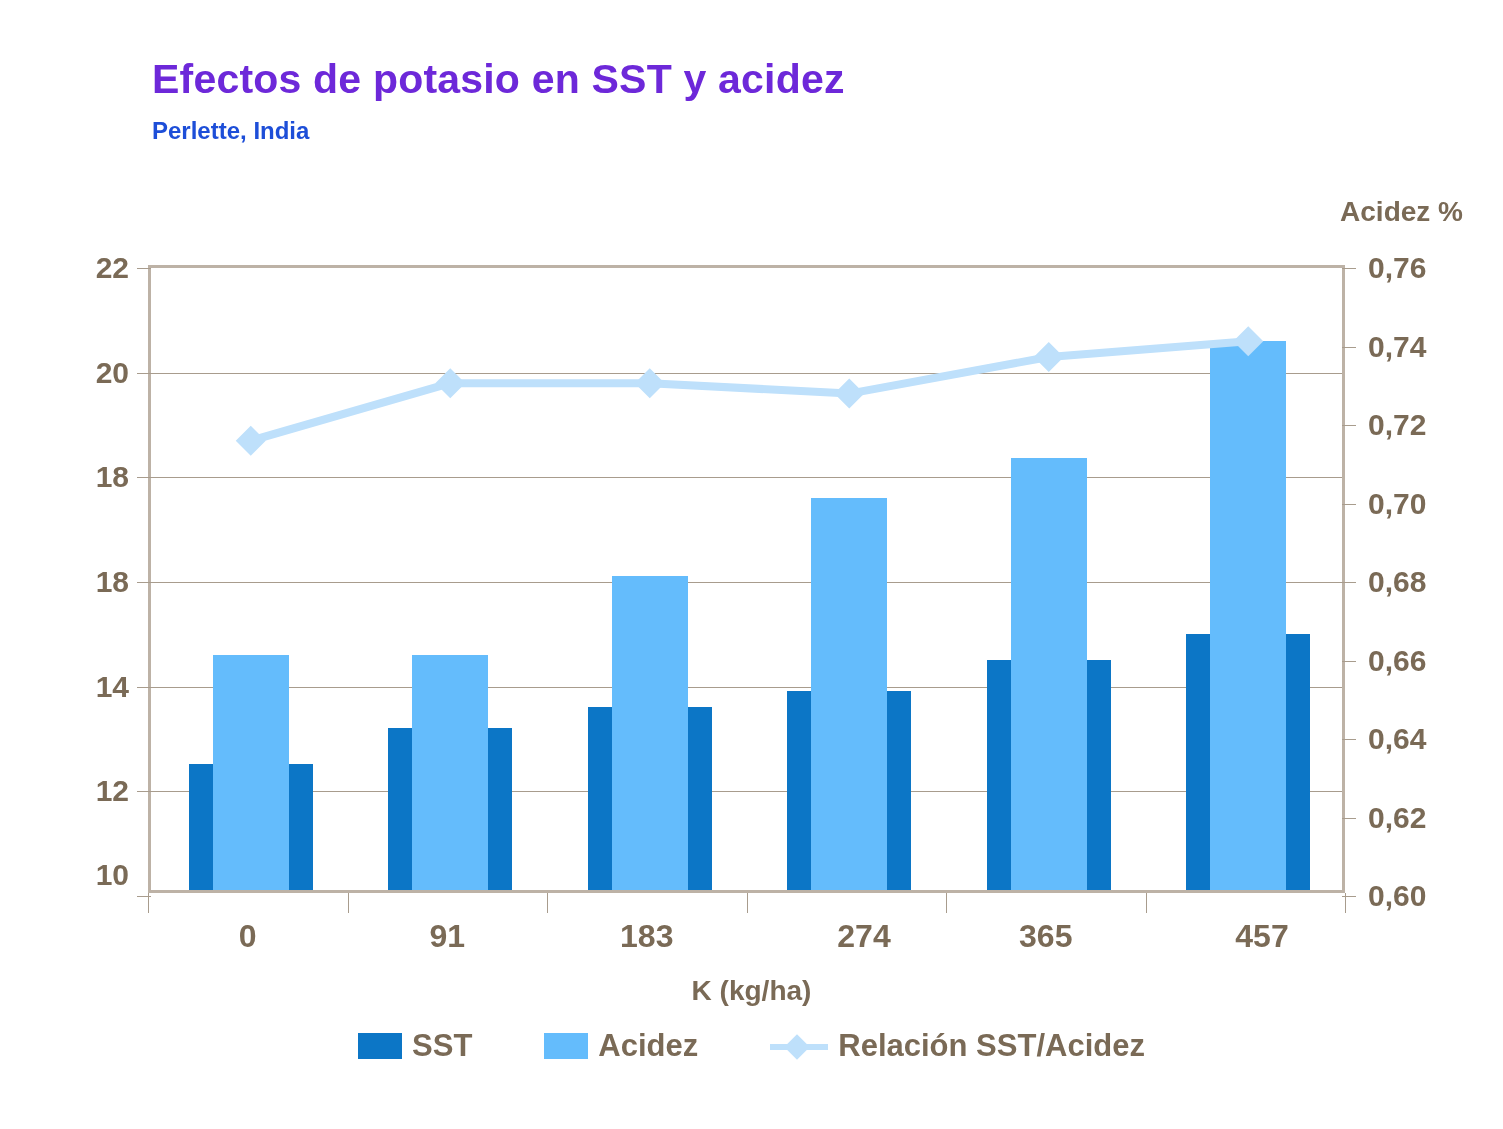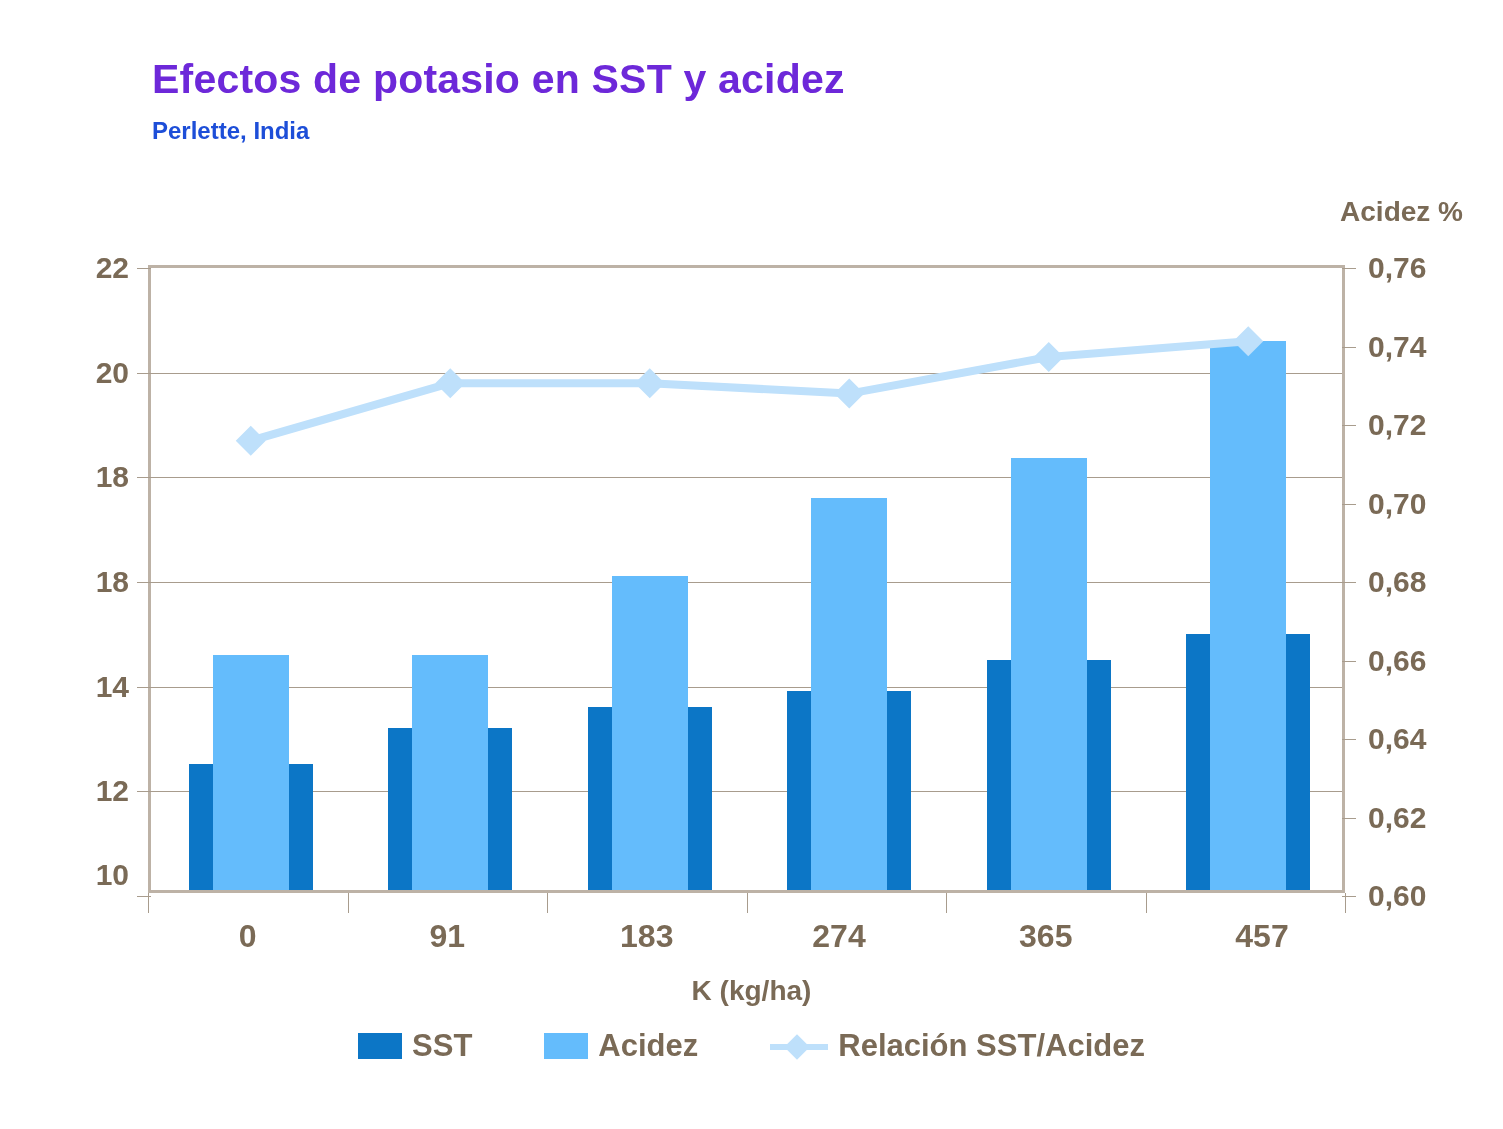--- a/index.html
+++ b/index.html
@@ -193,21 +193,21 @@
       <div class="xtick" style="left: 399px;"></div>
       <div class="xtick" style="left: 598.5px;"></div>
       <div class="xtick" style="left: 798px;"></div>
       <div class="xtick" style="left: 997.5px;"></div>
       <div class="xtick" style="left: 1197px;"></div>
     </div>
   <div id="x-labels">
       <div class="xlab" style="left: 99.75px;">0</div>
       <div class="xlab" style="left: 299.25px;">91</div>
       <div class="xlab" style="left: 498.75px;">183</div>
-      <div class="xlab" style="left: 691px;">274</div>
+      <div class="xlab" style="left: 716px;">274</div>
       <div class="xlab" style="left: 897.75px;">365</div>
       <div class="xlab" style="left: 1114px;">457</div>
     </div>
 
   <div id="x-axis-title">K  (kg/ha)</div>
 
   <div id="legend">
       <div class="legend-item">
         <span class="legend-swatch" style="background: rgb(12, 118, 198);"></span>
         <span class="legend-label">SST</span>

